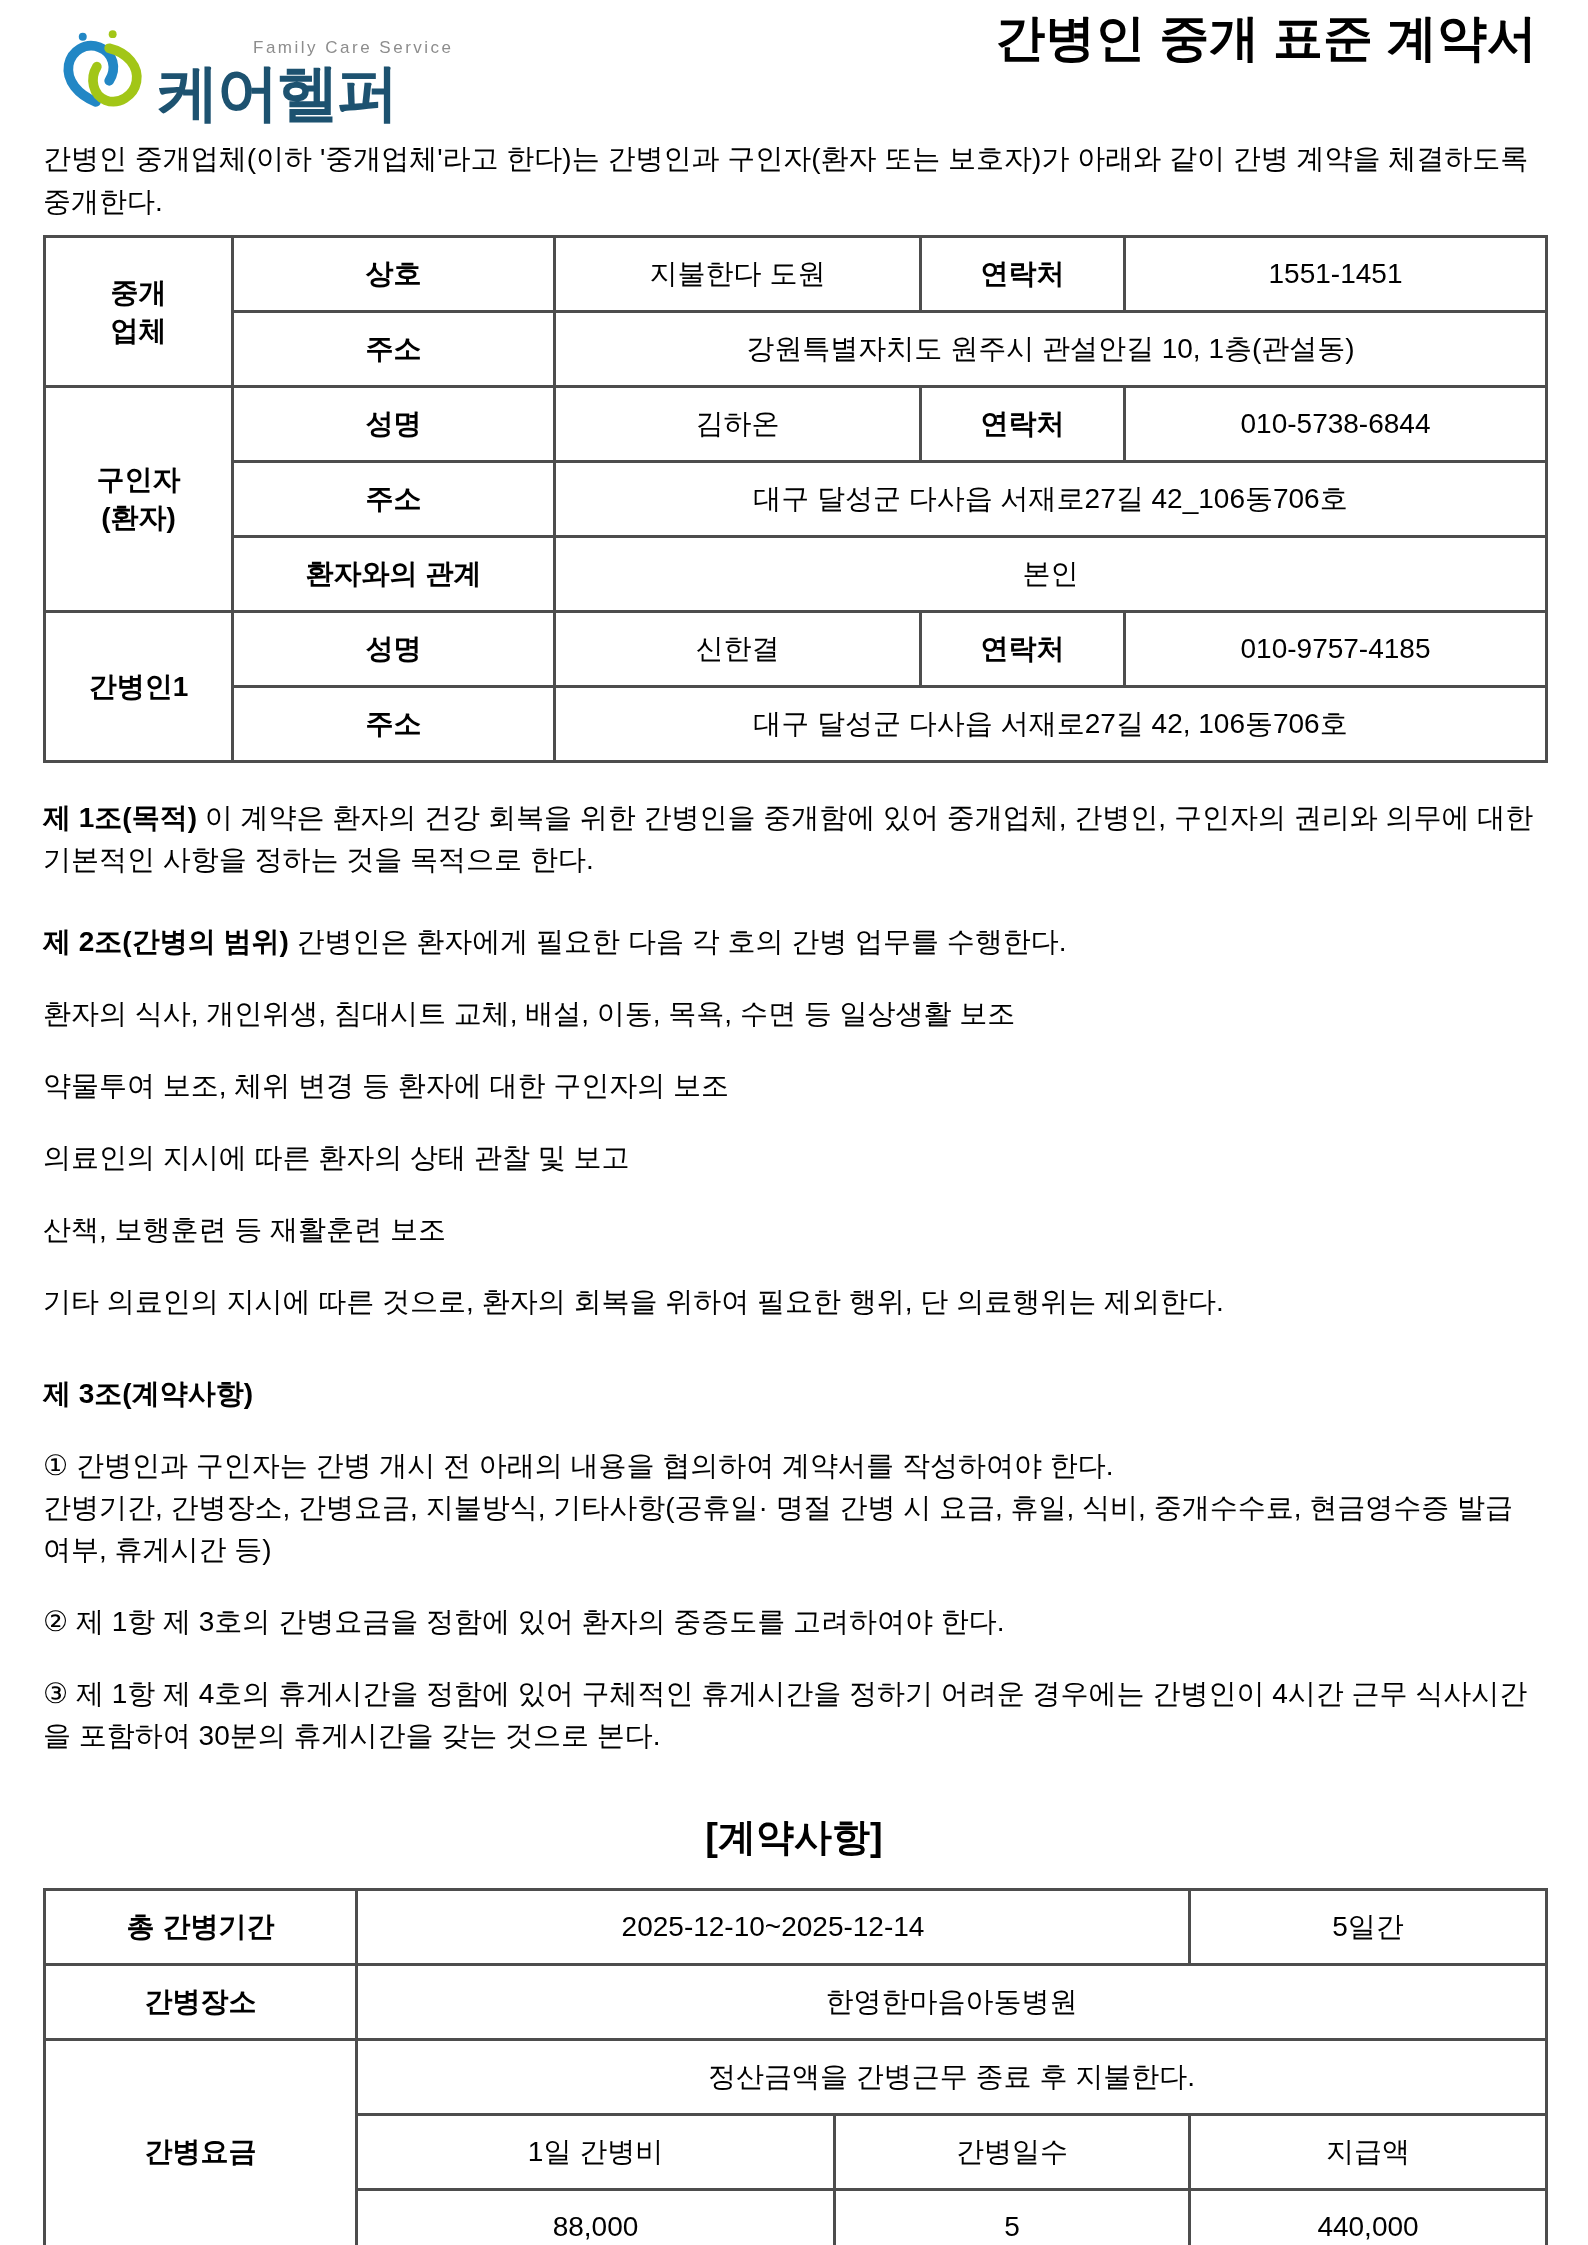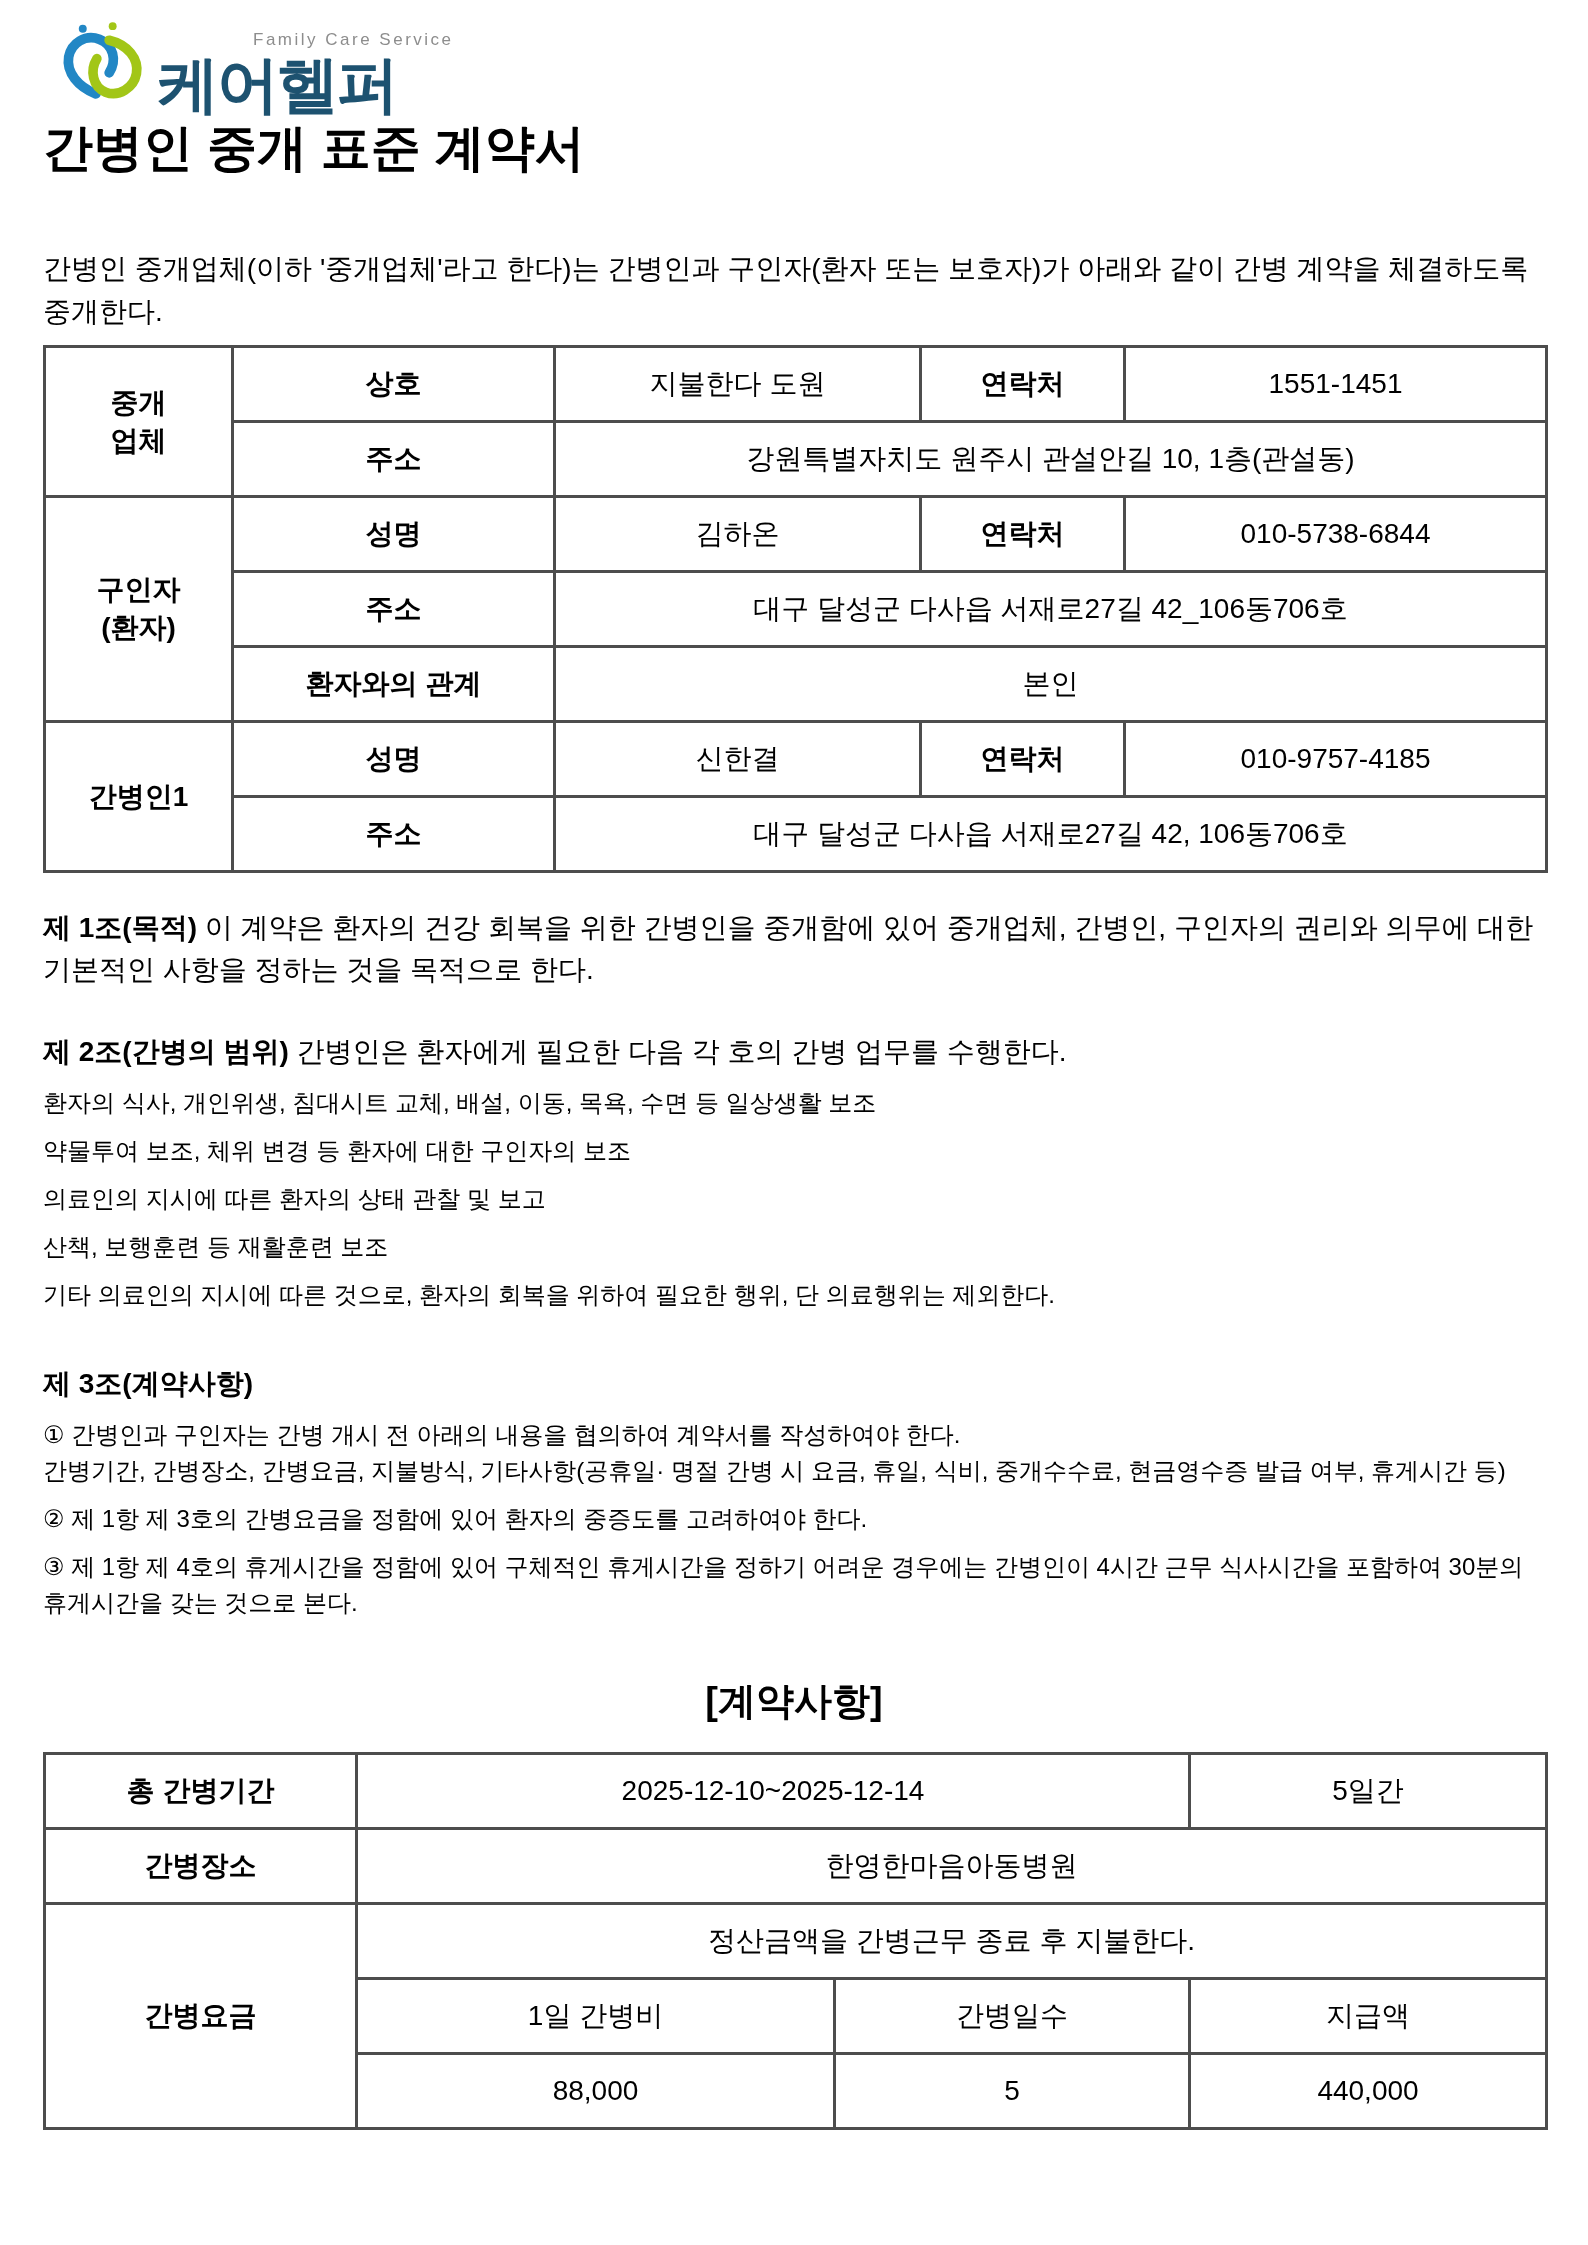--- a/index.html
+++ b/index.html
@@ -18,31 +18,31 @@
   .logo-text { margin-left: 10px; display: flex; flex-direction: column; }
   .tagline {
     font-size: 17px; color: #8d8d8d; letter-spacing: 2.5px;
     margin: 16px 0 0 96px; white-space: nowrap; font-weight: normal;
   }
   .brand {
     font-size: 62px; font-weight: bold; color: #1d5270;
     letter-spacing: -2px; line-height: 1.0; margin-top: 4px; white-space: nowrap;
   }
   .doc-title {
-    margin: 0; padding-top: 118px; text-align: left;
+    margin: 8px; text-align: right;
     font-size: 50px; font-weight: bold; letter-spacing: 0px; line-height: 1.2;
   }
 
   
   .intro { margin-top: 70px; font-size: 28px; line-height: 1.52; word-break: break-all; }
   .article-head-para { margin-top: 34px; font-size: 28px; line-height: 1.5; word-break: break-all; }
   .article-head-para.a2 { margin-top: 40px; }
   .article-head-para.a3 { margin-top: 50px; }
   .article-head { font-weight: bold; }
-  .article-item { margin-top: 12px; font-size: 24px; line-height: 1.5; word-break: break-all; }
+  .article-item { margin-top: 30px; font-size: 28px; line-height: 1.5; word-break: break-all; }
   .preline { white-space: pre-line; }
 
   
   .contract-heading {
     margin-top: 56px; text-align: center;
     font-size: 38px; font-weight: bold; line-height: 1.3;
   }
 
   
   table { border-collapse: collapse; table-layout: fixed; width: 1502px; }

